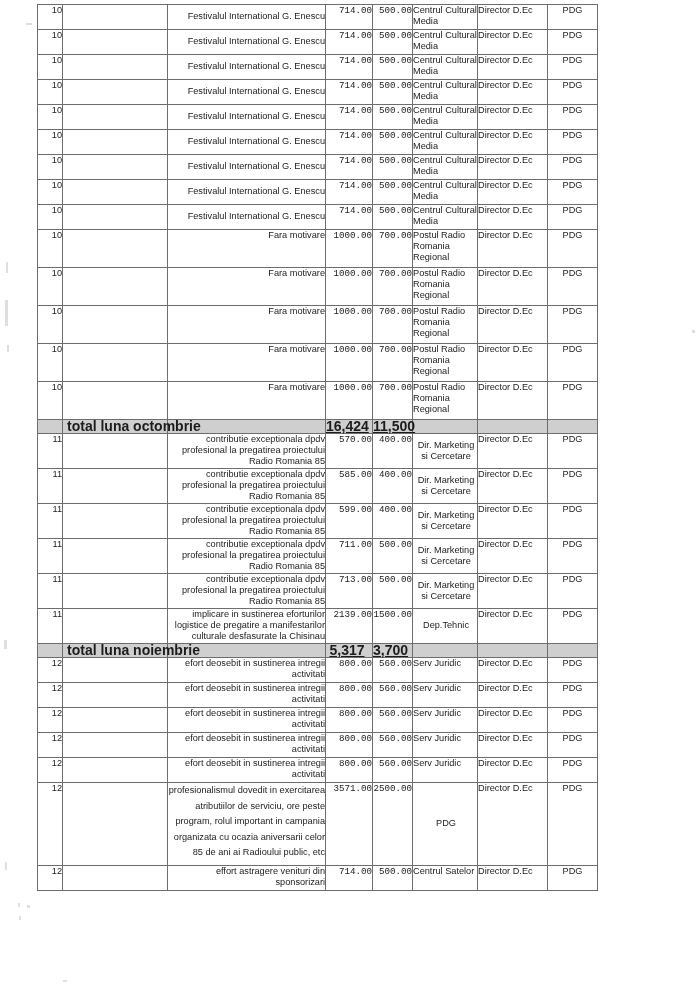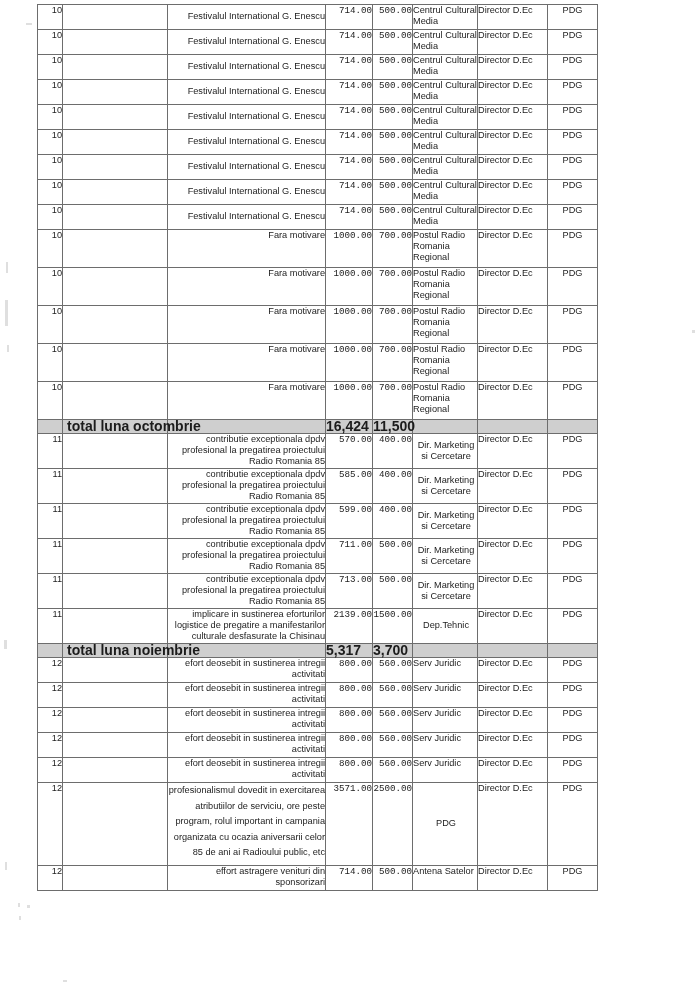--- a/index.html
+++ b/index.html
@@ -105,23 +105,24 @@
     font-weight: bold;
     font-size: 14px;
   }
   tr.total-row td.t-label {
     text-align: left;
     padding-left: 4px;
     vertical-align: middle;
     white-space: nowrap;
   }
   tr.total-row td.t-num {
-    text-align: left;
+    text-align: center;
     padding-right: 4px;
     vertical-align: middle;
+    text-decoration: underline;
   }
   tr.total-row td.t-empty { }
 
   
   tr.r1 td { height: 24px; }
   tr.r2 td { height: 24px; }
   tr.r3 td { height: 34px; }
   tr.r3b td { height: 37px; }
   tr.r5 td { height: 82px; }
   tr.r5 .cell-desc .ln { line-height: 15.6px; }
@@ -588,20 +589,20 @@
         <tr class="r2">
           <td class="cell-month">12</td>
           <td class="cell-blank"></td>
           <td class="cell-desc">
             <span class="ln">effort astragere venituri din</span>
             <span class="ln">sponsorizari</span>
           </td>
           <td class="cell-num">714.00</td>
           <td class="cell-num">500.00</td>
           <td class="cell-dept">
-            <span class="ln">Antena Satelor</span>
+            <span class="ln">Centrul Satelor</span>
           </td>
           <td class="cell-appr">Director D.Ec</td>
           <td class="cell-pdg">PDG</td>
         </tr>
       </tbody>
   </table>
 </div>
 
 </body></html>

